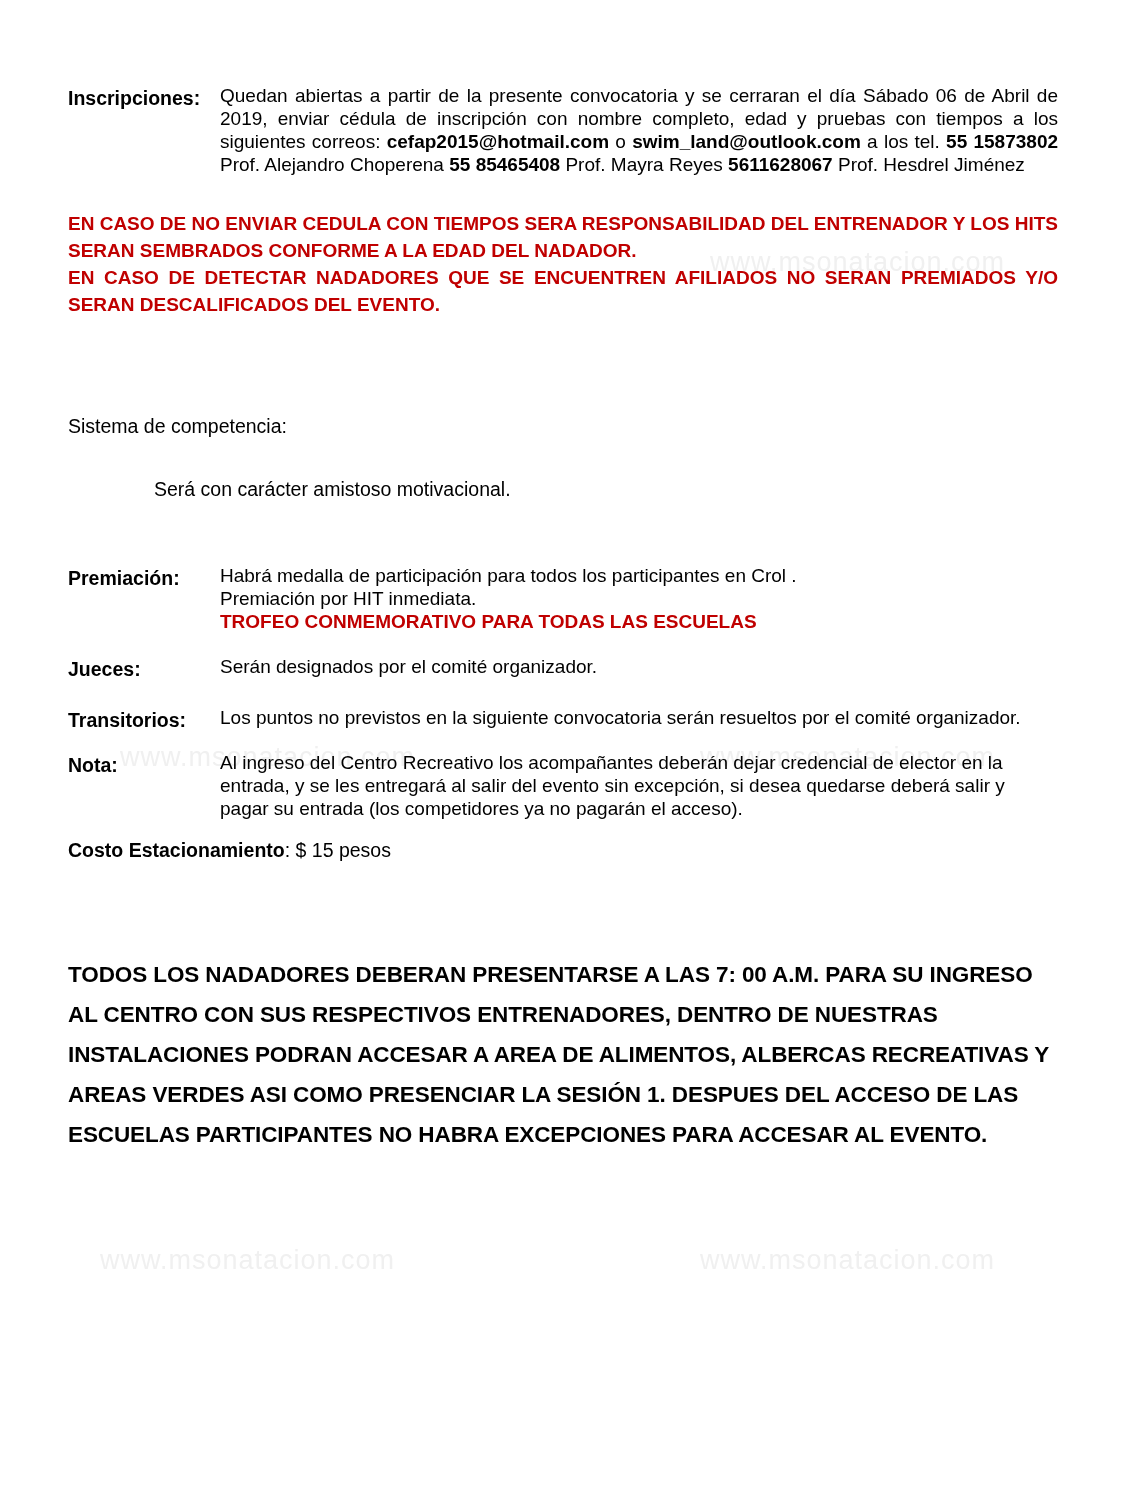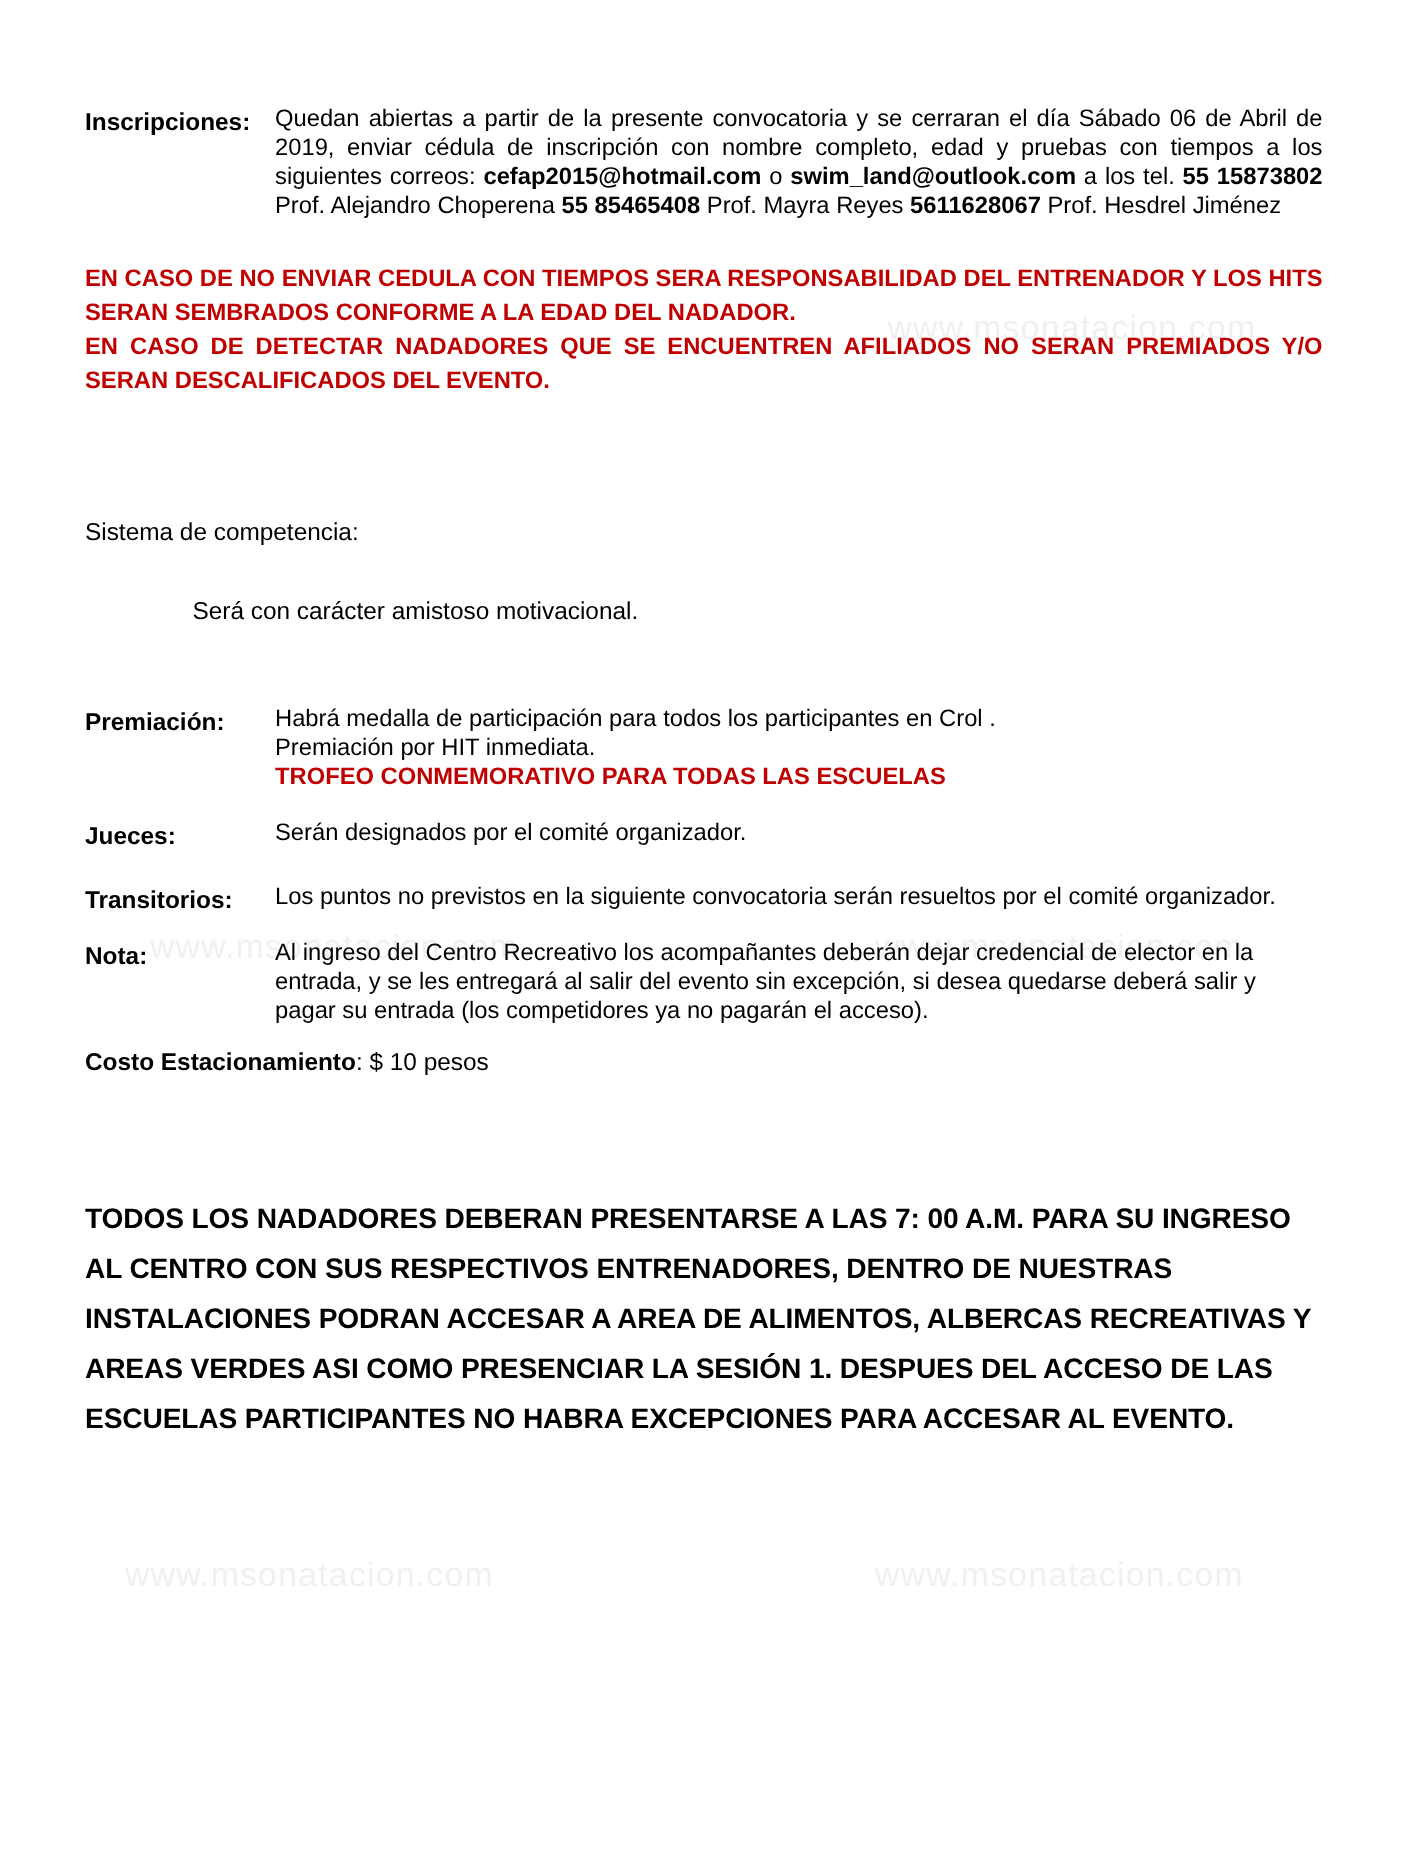--- a/index.html
+++ b/index.html
@@ -168,21 +168,21 @@
     <div class="spacer-16"></div>
 
     <div class="row">
       <div class="label">Nota:</div>
       <div class="body-col">Al ingreso del Centro Recreativo los acompañantes deberán dejar credencial de elector en la entrada, y se les entregará al salir del evento sin excepción, si desea quedarse deberá salir y pagar su entrada (los competidores ya no pagarán el acceso).</div>
     </div>
 
     <div class="spacer-16"></div>
 
     <div class="costo-line">
-      <span>Costo Estacionamiento</span><span style="font-weight:normal;">: $ 10 pesos</span>
+      <span>Costo Estacionamiento</span><span style="font-weight:normal;">: $ 15 pesos</span>
     </div>
 
     <div class="spacer-90"></div>
 
     <div class="final-block">TODOS LOS NADADORES DEBERAN PRESENTARSE A LAS 7: 00 A.M. PARA SU INGRESO AL CENTRO CON SUS RESPECTIVOS ENTRENADORES, DENTRO DE NUESTRAS INSTALACIONES PODRAN ACCESAR A AREA DE ALIMENTOS, ALBERCAS RECREATIVAS Y AREAS VERDES ASI COMO PRESENCIAR LA SESIÓN 1. DESPUES DEL ACCESO DE LAS ESCUELAS PARTICIPANTES NO HABRA EXCEPCIONES PARA ACCESAR AL EVENTO.</div>
 
   </div>
 </div>
 
 </body></html>

